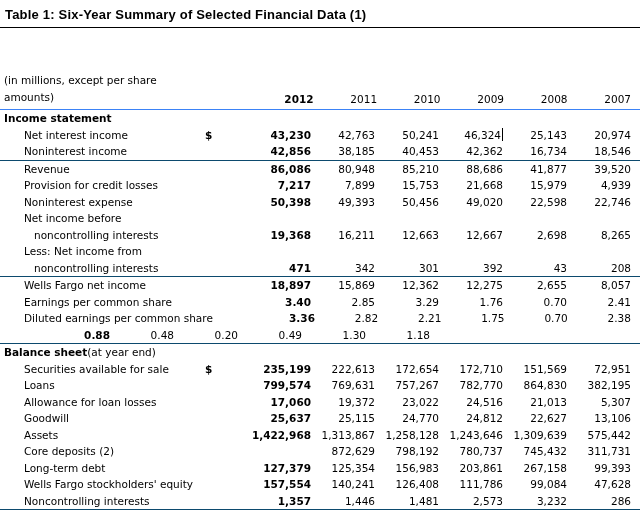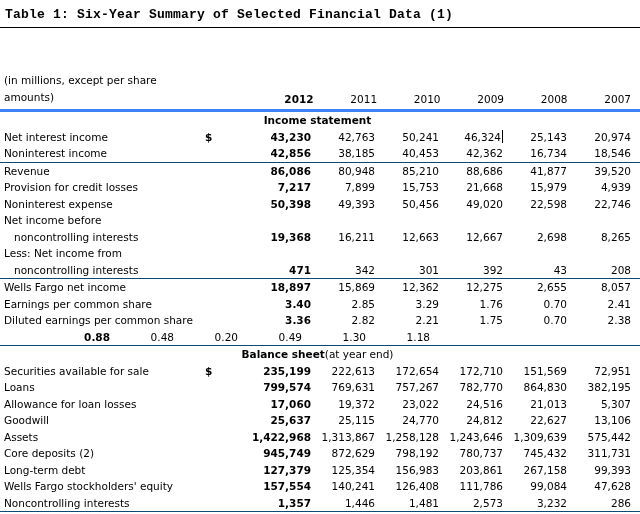--- a/index.html
+++ b/index.html
@@ -7,49 +7,49 @@
   body {
     width: 640px; height: 514px;
     background: #ffffff; color: #000000;
     font-family: "DejaVu Sans", "Liberation Sans", sans-serif;
     font-size: 10.5px;
     overflow: hidden;
   }
   .page { width: 640px; height: 514px; }
 
   .title {
-    font-family: Liberation Mono, monospace;
+    font-family: Liberation Sans, sans-serif;
     font-size: 13px; font-weight: bold;
     padding: 7px 0 5px 5px;
     border-bottom: 1px solid #000;
     letter-spacing: 0.2px;
   }
 
   .header-row {
     display: flex; align-items: flex-end;
     margin-top: 44px;
     padding: 0 9px 4px 4px;
-    border-bottom: 3px solid #3b82f6;
+    border-bottom: 1px solid #3b82f6;
   }
   .header-row .col-num { font-weight: normal; }
   .header-row .col-num.y2012 { font-weight: bold; }
 
   .row {
     display: flex; align-items: flex-end;
     padding: 0 9px 0 4px;
   }
   .row > div, .caption, .heading-row { line-height: 16.5px; }
 
   .col-label { flex: 1 1 auto; min-width: 0; }
-  .col-label div { white-space: nowrap; }
+  .col-label div { white-space: nowrap; margin-left: 20px; }
   .col-dollar { width: 16px; font-weight: bold; }
   .col-num { width: 64px; text-align: right; white-space: nowrap; }
   .col-num.y2012 { width: 90px; font-weight: bold; }
 
-  .heading-row { font-weight: bold; justify-content: center; }
+  .heading-row { font-weight: bold; }
   .heading-row .suffix { font-weight: normal; }
 
   .cont { padding-left: 10px; }
   .rule { border-bottom: 1px solid #0c4a6e; }
 
   .caret {
     display: inline-block;
     width: 1px; height: 13px;
     background: #000;
     margin-left: 1px;
@@ -271,21 +271,20 @@
         <div class="col-num"><span>1,258,128</span></div>
         <div class="col-num"><span>1,243,646</span></div>
         <div class="col-num"><span>1,309,639</span></div>
         <div class="col-num"><span>575,442</span></div>
       </div>
       <div class="row">
         <div class="col-label">
           <div>Core deposits (2)</div>
         </div>
         <div class="col-dollar"></div>
-        <div class="col-num y2012"><span>945,749</span></div>
         <div class="col-num"><span>872,629</span></div>
         <div class="col-num"><span>798,192</span></div>
         <div class="col-num"><span>780,737</span></div>
         <div class="col-num"><span>745,432</span></div>
         <div class="col-num"><span>311,731</span></div>
       </div>
       <div class="row">
         <div class="col-label">
           <div>Long-term debt</div>
         </div>

